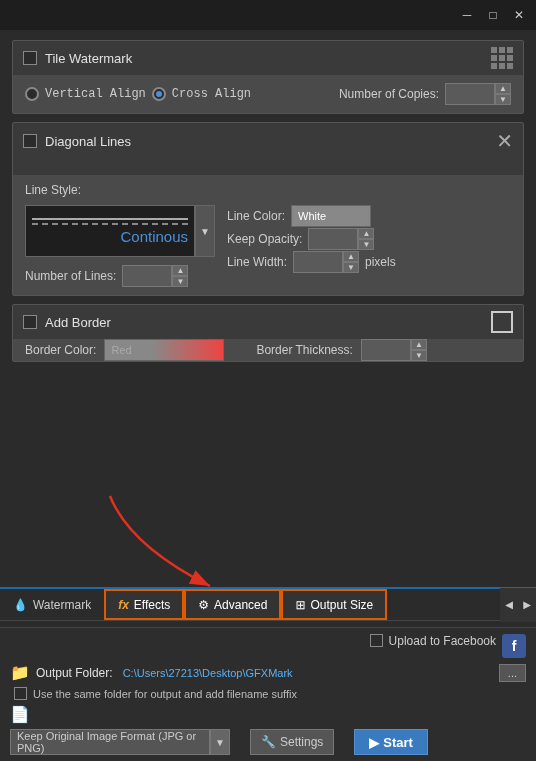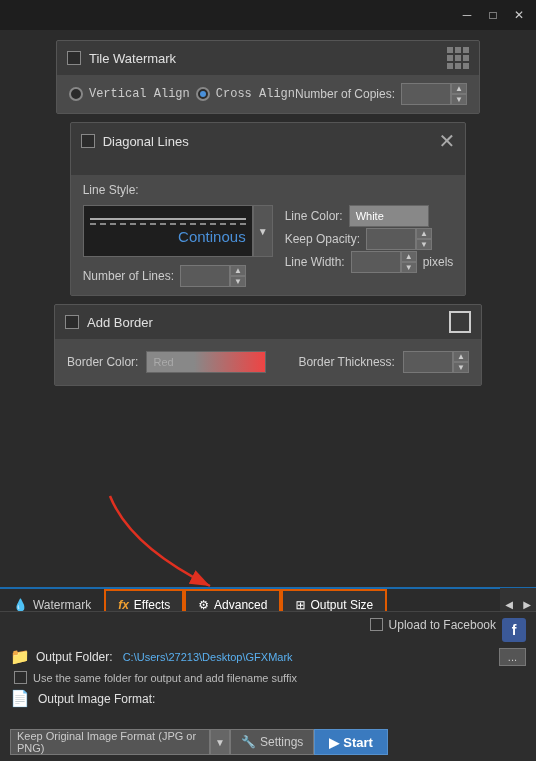--- a/index.html
+++ b/index.html
@@ -36,21 +36,20 @@
       background: transparent;
       border: none;
     }
 
     
     .main-content {
       padding: 8px 12px;
       display: flex;
       flex-direction: column;
       gap: 8px;
-      align-items: center;
     }
 
     
     .section-panel {
       background: #3a3a3a;
       border: 1px solid #555;
       border-radius: 2px;
     }
 
     .section-header {
@@ -240,21 +239,21 @@
       display: flex;
       align-items: center;
       padding: 0 6px;
       color: #fff;
       font-size: 11px;
     }
 
     
     .border-body {
       background: #4a4a4a;
-      padding: 12px 12px;
+      padding: 0 12px;
     }
 
     .border-row {
       display: flex;
       align-items: center;
       gap: 8px;
     }
 
     .color-preview-red {
       width: 120px;
@@ -700,23 +699,22 @@
     <button class="browse-btn">...</button>
   </div>
 
   <div class="same-folder-row">
     <div class="fb-checkbox"></div>
     <span style="font-size:11px; color:#bbb;">Use the same folder for output and add filename suffix</span>
   </div>
 
   <div class="format-row">
     <span class="format-icon">📄</span>
-    <span class="format-label">Output Image Format:</span>
-  </div>
-  <div style="display:flex; gap:0; align-items:center;margin-top:16px;">
+  </div>
+  <div style="display:flex; gap:20px; align-items:center;">
     <div class="format-dropdown">
       <div class="format-box">
         <span>Keep Original Image Format (JPG or PNG)</span>
       </div>
       <div class="format-dropdown-arrow">▼</div>
     </div>
     <button class="settings-btn">
       <span>🔧</span>
       <span>Settings</span>
     </button>

